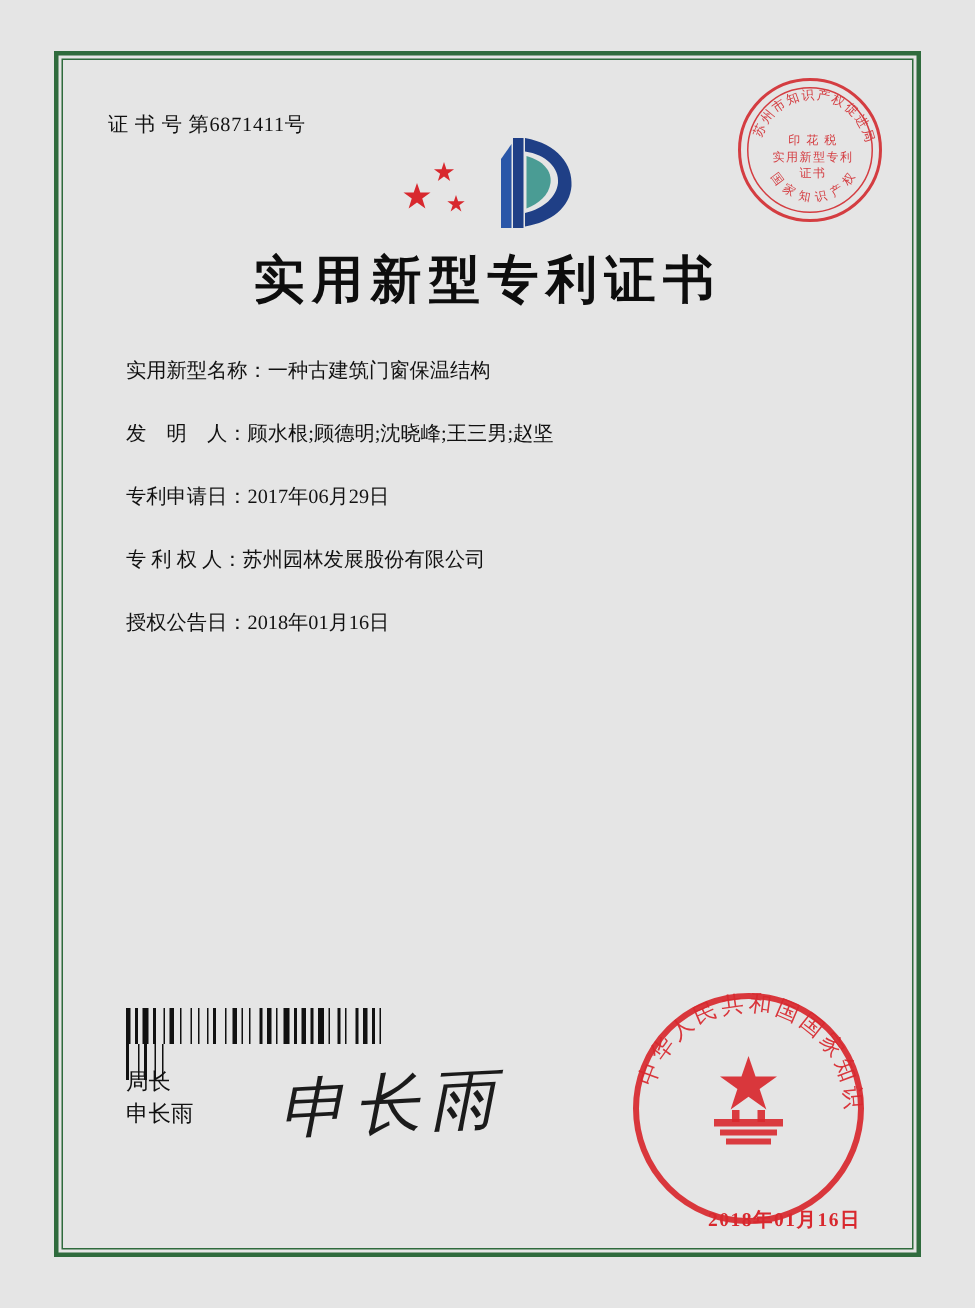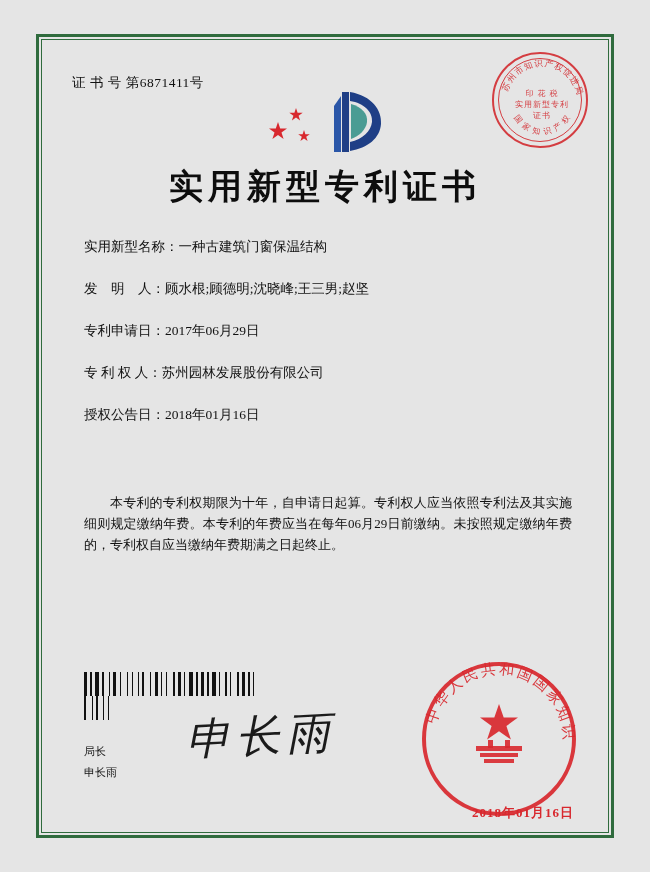--- a/index.html
+++ b/index.html
@@ -165,22 +165,22 @@
     background: #111;
     height: 24px;
     margin-right: 1px;
     vertical-align: top;
   }
 
   
   .sig-block {
     position: absolute;
     left: 28px;
-    top: 689px;
-    font-size: 11px;
+    top: 660px;
+    font-size: 15px;
     line-height: 21px;
     color: #111;
   }
   .sig-script {
     position: absolute;
     left: 130px;
     top: 655px;
     font-size: 44px;
     font-family: "Liberation Serif", "DejaVu Serif", serif;
     font-style: italic;
@@ -278,21 +278,20 @@
       </div>
       <div class="field-row">
         <span class="field-label">专 利 权 人：</span><span class="field-value">苏州园林发展股份有限公司</span>
       </div>
       <div class="field-row">
         <span class="field-label">授权公告日：</span><span class="field-value">2018年01月16日</span>
       </div>
     </div>
 
     <div class="body-text">
-      <p>本专利的专利权期限为十年，自申请日起算。专利权人应当依照专利法及其实施细则规定缴纳年费。本专利的年费应当在每年06月29日前缴纳。未按照规定缴纳年费的，专利权自应当缴纳年费期满之日起终止。</p>
     </div>
 
     <div class="barcode" id="barcode"><span style="width: 3px; background: rgb(17, 17, 17);"></span><span style="width: 1px; background: transparent;"></span><span style="width: 2px; background: rgb(17, 17, 17);"></span><span style="width: 1px; background: transparent;"></span><span style="width: 4px; background: rgb(17, 17, 17);"></span><span style="width: 1px; background: transparent;"></span><span style="width: 2px; background: rgb(17, 17, 17);"></span><span style="width: 3px; background: transparent;"></span><span style="width: 1px; background: rgb(17, 17, 17);"></span><span style="width: 1px; background: transparent;"></span><span style="width: 3px; background: rgb(17, 17, 17);"></span><span style="width: 2px; background: transparent;"></span><span style="width: 1px; background: rgb(17, 17, 17);"></span><span style="width: 4px; background: transparent;"></span><span style="width: 1px; background: rgb(17, 17, 17);"></span><span style="width: 2px; background: transparent;"></span><span style="width: 1px; background: rgb(17, 17, 17);"></span><span style="width: 3px; background: transparent;"></span><span style="width: 1px; background: rgb(17, 17, 17);"></span><span style="width: 1px; background: transparent;"></span><span style="width: 2px; background: rgb(17, 17, 17);"></span><span style="width: 4px; background: transparent;"></span><span style="width: 1px; background: rgb(17, 17, 17);"></span><span style="width: 2px; background: transparent;"></span><span style="width: 3px; background: rgb(17, 17, 17);"></span><span style="width: 1px; background: transparent;"></span><span style="width: 1px; background: rgb(17, 17, 17);"></span><span style="width: 2px; background: transparent;"></span><span style="width: 1px; background: rgb(17, 17, 17);"></span><span style="width: 4px; background: transparent;"></span><span style="width: 2px; background: rgb(17, 17, 17);"></span><span style="width: 1px; background: transparent;"></span><span style="width: 3px; background: rgb(17, 17, 17);"></span><span style="width: 1px; background: transparent;"></span><span style="width: 1px; background: rgb(17, 17, 17);"></span><span style="width: 2px; background: transparent;"></span><span style="width: 4px; background: rgb(17, 17, 17);"></span><span style="width: 1px; background: transparent;"></span><span style="width: 2px; background: rgb(17, 17, 17);"></span><span style="width: 1px; background: transparent;"></span><span style="width: 3px; background: rgb(17, 17, 17);"></span><span style="width: 1px; background: transparent;"></span><span style="width: 2px; background: rgb(17, 17, 17);"></span><span style="width: 1px; background: transparent;"></span><span style="width: 4px; background: rgb(17, 17, 17);"></span><span style="width: 1px; background: transparent;"></span><span style="width: 1px; background: rgb(17, 17, 17);"></span><span style="width: 3px; background: transparent;"></span><span style="width: 2px; background: rgb(17, 17, 17);"></span><span style="width: 1px; background: transparent;"></span><span style="width: 1px; background: rgb(17, 17, 17);"></span><span style="width: 4px; background: transparent;"></span><span style="width: 2px; background: rgb(17, 17, 17);"></span><span style="width: 1px; background: transparent;"></span><span style="width: 3px; background: rgb(17, 17, 17);"></span><span style="width: 1px; background: transparent;"></span><span style="width: 2px; background: rgb(17, 17, 17);"></span><span style="width: 1px; background: transparent;"></span><span style="width: 1px; background: rgb(17, 17, 17);"></span><span style="width: 3px; background: transparent;"></span><span style="width: 2px; background: rgb(17, 17, 17);"></span><span style="width: 4px; background: transparent;"></span><span style="width: 1px; background: rgb(17, 17, 17);"></span><span style="width: 1px; background: transparent;"></span><span style="width: 2px; background: rgb(17, 17, 17);"></span><span style="width: 3px; background: transparent;"></span><span style="width: 1px; background: rgb(17, 17, 17);"></span><span style="width: 2px; background: transparent;"></span><span style="width: 1px; background: rgb(17, 17, 17);"></span><span style="width: 4px; background: transparent;"></span></div>
 
     <div class="sig-block">
       <div>局长</div>
       <div>申长雨</div>
     </div>
     <div class="sig-script">申长雨</div>
 

